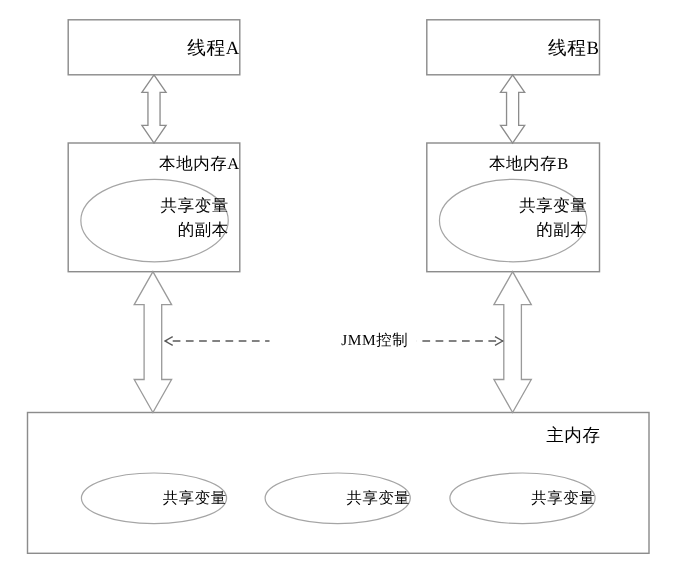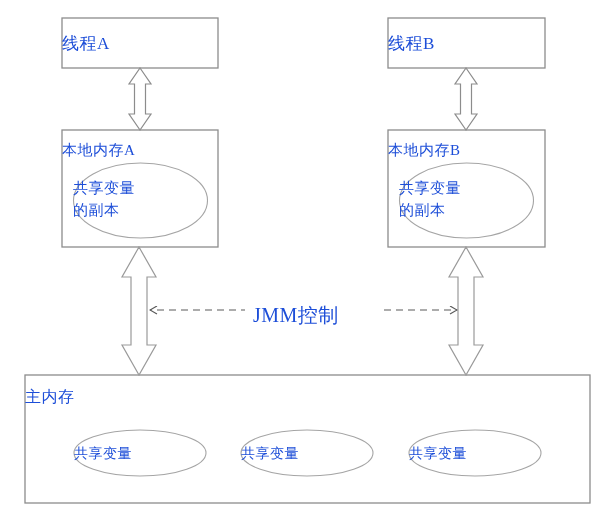--- a/index.html
+++ b/index.html
@@ -19,22 +19,22 @@
   }
   #diagram-svg {
     position: absolute;
     left: 0;
     top: 0;
     width: 613px;
     height: 530px;
   }
   .node-label {
     position: absolute;
-    text-align: left;
-    color: #1d4ed8;
+    text-align: right;
+    color: #000000;
     font-family: "Liberation Serif", "DejaVu Serif", serif;
     letter-spacing: 0.5px;
     white-space: pre-line;
     line-height: 1.45;
     user-select: none;
   }
   .thread-label {
     font-size: 17px;
   }
   .localmem-title {
@@ -43,21 +43,21 @@
   .copy-label {
     font-size: 15px;
   }
   .mainmem-title {
     font-size: 16px;
   }
   .var-label {
     font-size: 14px;
   }
   .jmm-label {
-    font-size: 20px;
+    font-size: 14px;
     background: #ffffff;
     padding: 0 8px;
   }
 </style>
 </head>
 <body>
 
 <div id="diagram-root">
 
   <svg id="diagram-svg" viewBox="0 0 613 530" xmlns="http://www.w3.org/2000/svg">

